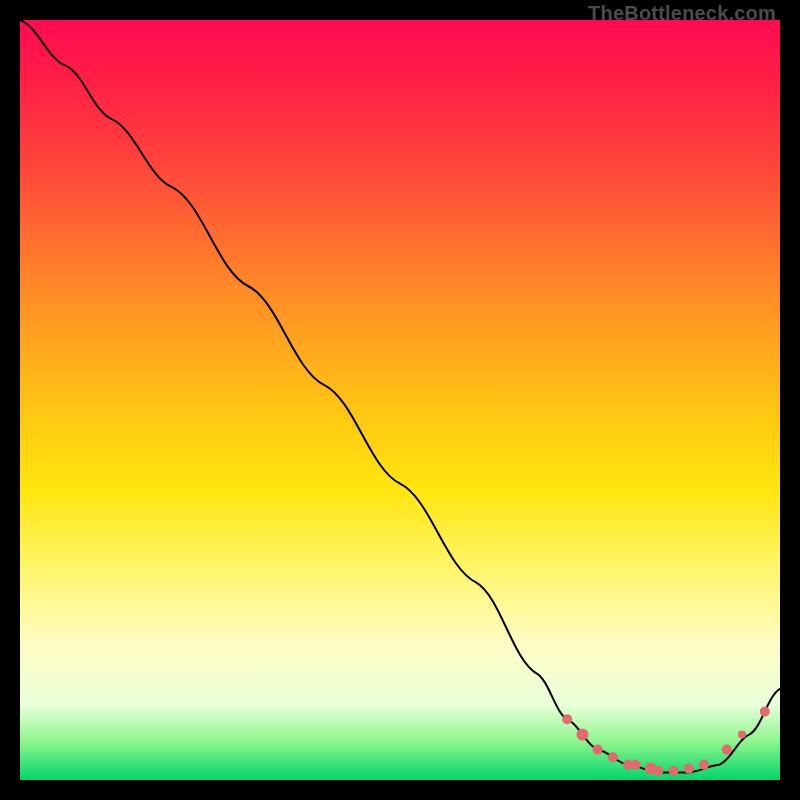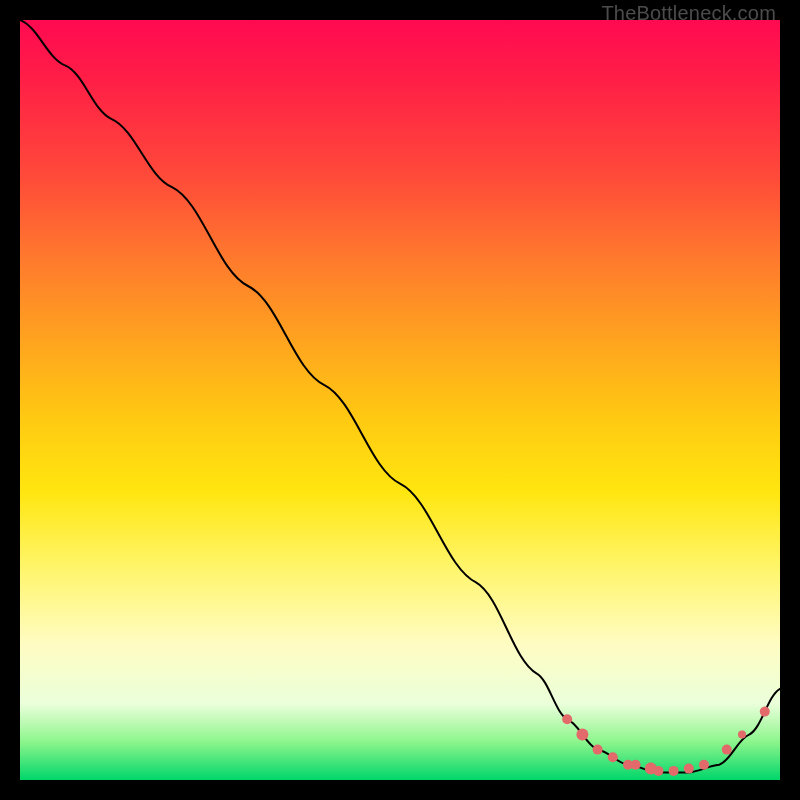--- a/index.html
+++ b/index.html
@@ -41,21 +41,21 @@
     position: absolute;
     left: 0; top: 0;
     width: 100%; height: 100%;
   }
   .watermark {
     position: absolute;
     top: 2px;
     right: 24px;
     font-family: Arial, Helvetica, sans-serif;
     font-size: 20px;
-    font-weight: 400;
+    font-weight: 700;
     color: #4c4c4c;
     letter-spacing: 0.2px;
     text-align: center;
   }
 </style>
 </head>
 <body>
 
 <div class="stage">
   <div class="watermark">TheBottleneck.com</div>

